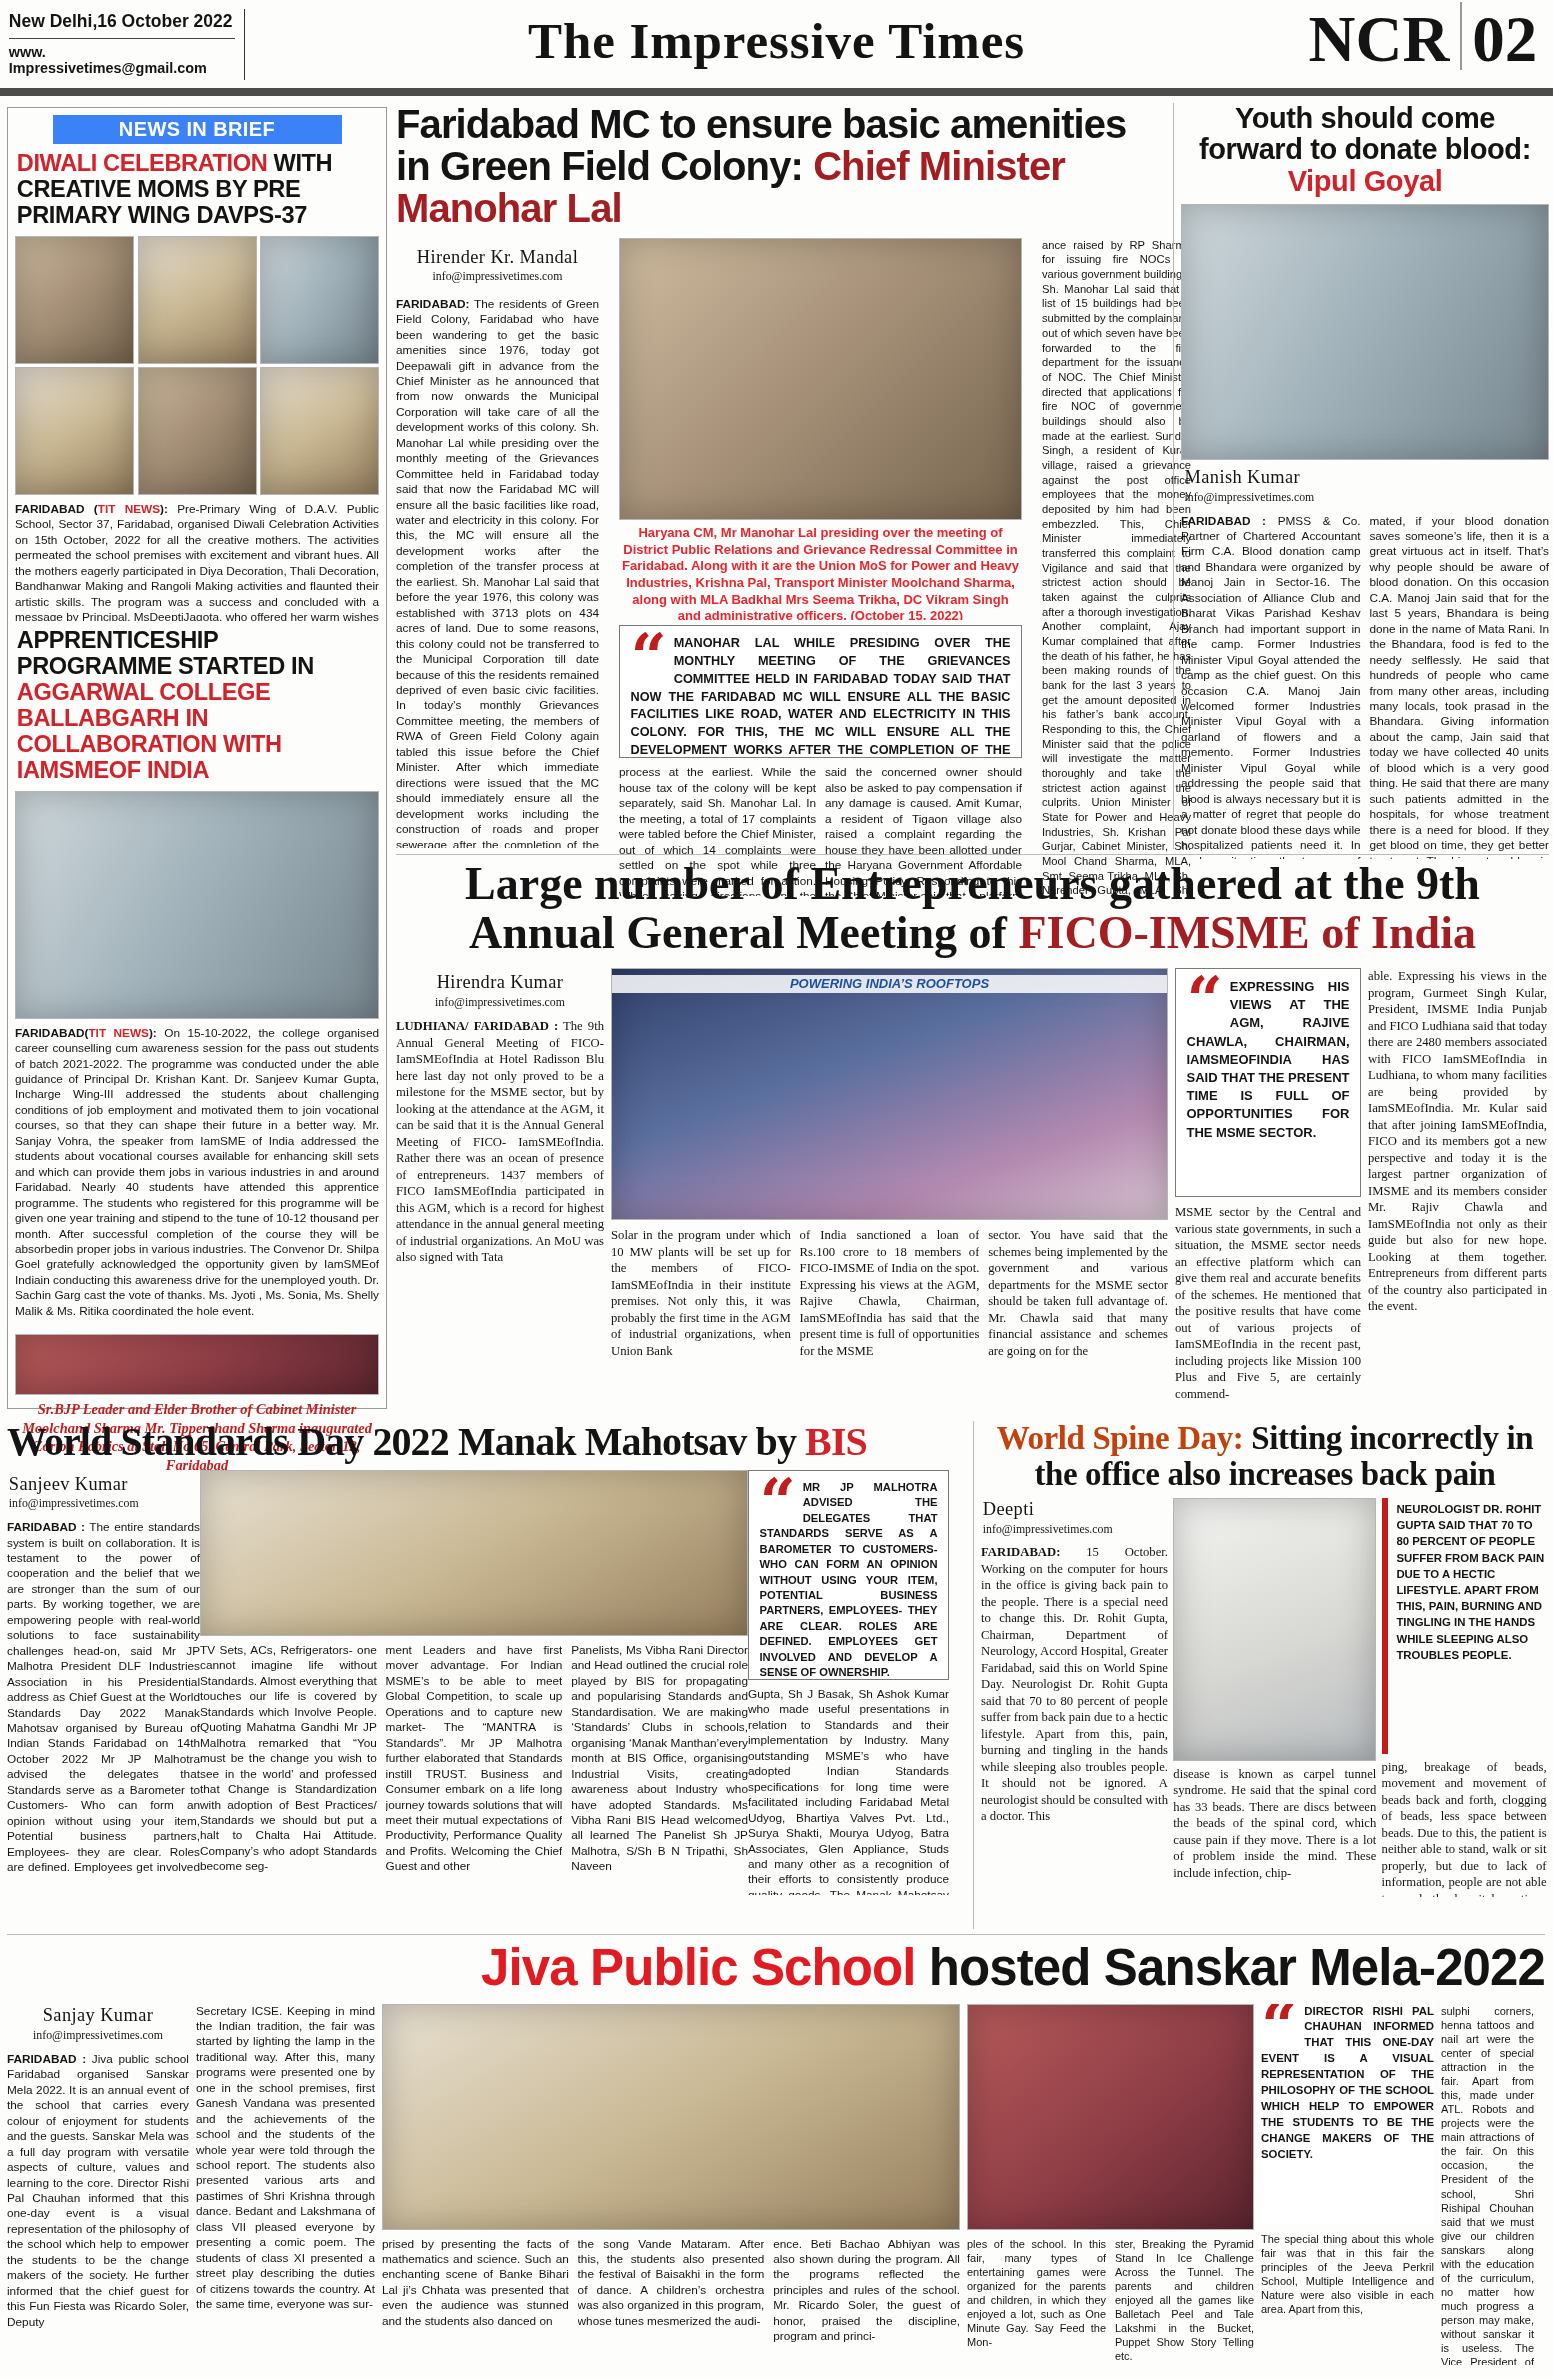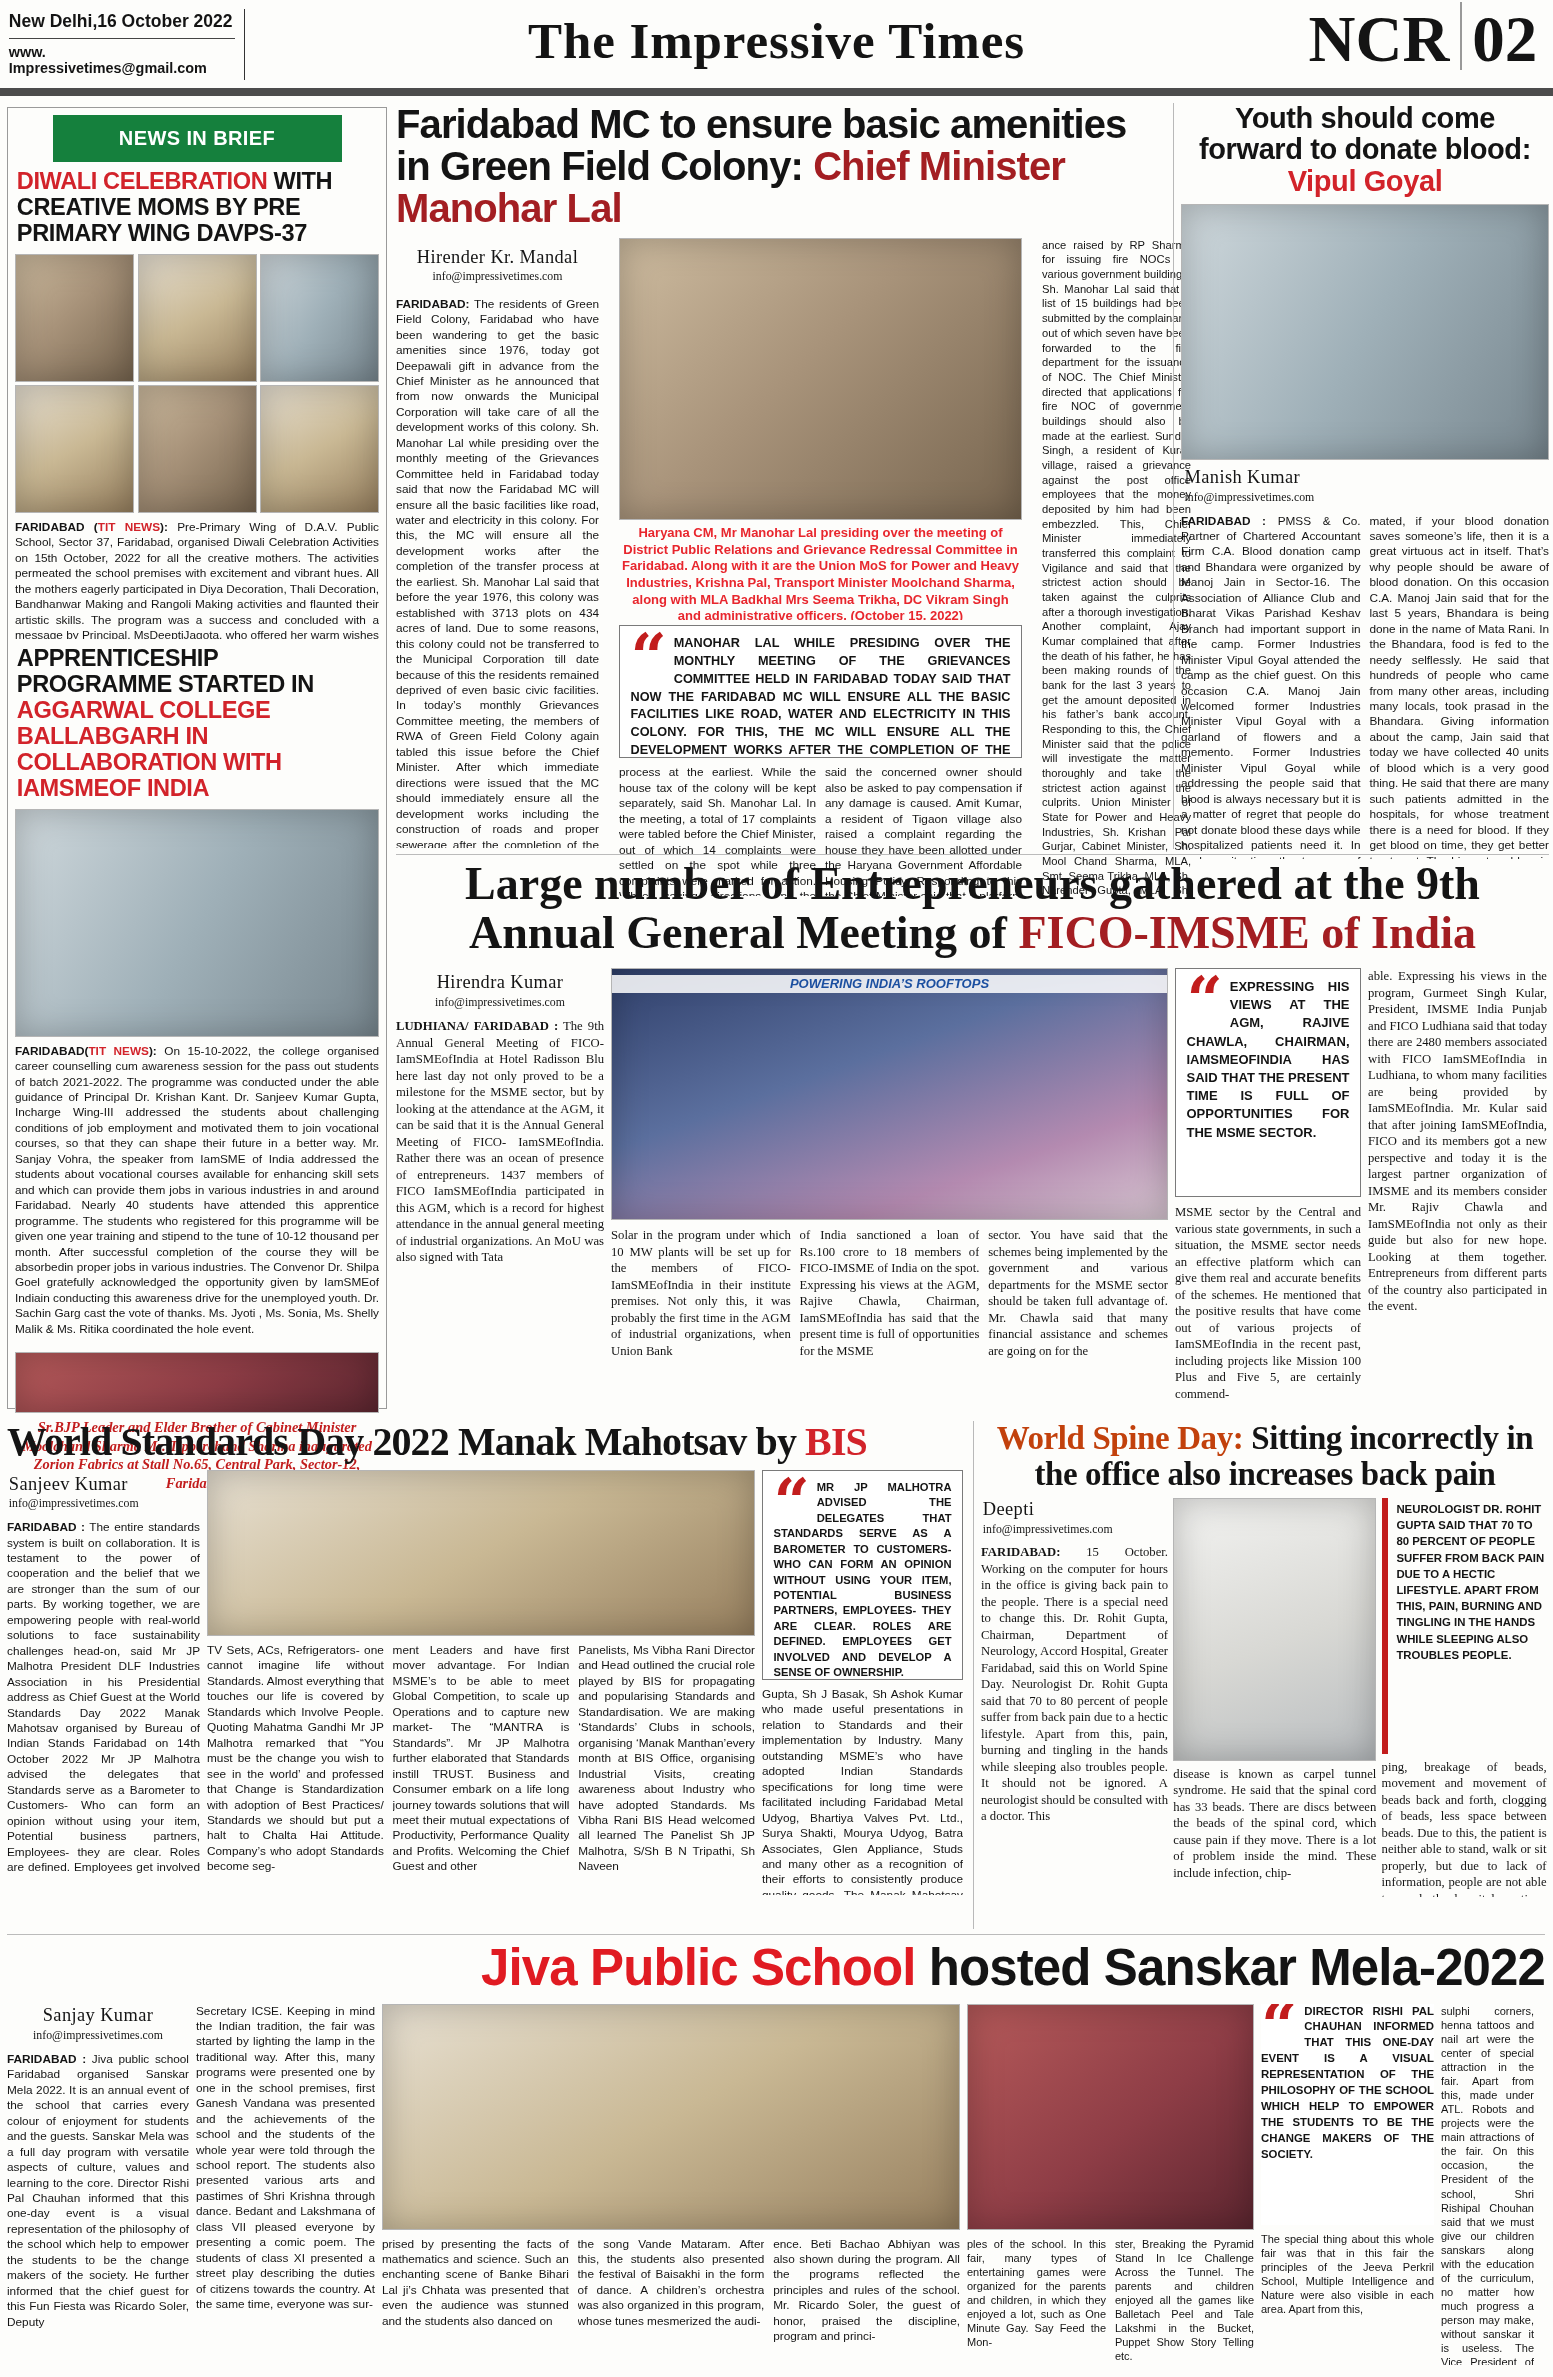--- a/index.html
+++ b/index.html
@@ -31,22 +31,22 @@
   .byline-name{font-family:"Liberation Serif",serif;font-size:18.4px;letter-spacing:0.4px;}
   .byline-mail{font-family:"Liberation Serif",serif;font-size:11.8px;margin-top:1.8px;}
   .pullq{border:1.3px solid #7a7a7a;padding:8.8px 10.5px;font-weight:bold;font-size:12.7px;line-height:1.4;
          text-align:justify;box-sizing:border-box;overflow:hidden;background:#fff;}
   .qmark{float:left;color:#c21d1d;font-family:"DejaVu Serif",serif;font-size:63px;line-height:.55;
          margin:5.3px 7px 0 0;}
   .cols2{display:grid;grid-template-columns:1fr 1fr;gap:8.8px;}
   .cols3{display:grid;grid-template-columns:1fr 1fr 1fr;gap:8.8px;}
   
   .nib{left:7px;top:107px;width:380px;height:1302px;border:0.9px solid #9a9a9a;box-sizing:border-box;padding:5.3px 7px;}
-  .nib-bar{width:289px;margin:1.8px auto 7px auto;background:#15803d;color:#fff;text-align:center;
-           font-size:20px;font-weight:bold;padding:12px 0;letter-spacing:0.4px;}
+  .nib-bar{width:289px;margin:1.8px auto 7px auto;background:#3b82f6;color:#fff;text-align:center;
+           font-size:20px;font-weight:bold;padding:3px 0;letter-spacing:0.4px;}
   .nib-h{font-size:23.6px;font-weight:bold;line-height:1.1;letter-spacing:-0.4px;margin:3.5px 1.8px 7px 1.8px;}
   .nib-h .red{color:#d2232a;}
   .nib-collage{display:grid;grid-template-columns:1fr 1fr 1fr;grid-auto-rows:128px;gap:3.5px;height:259px;margin-bottom:7px;}
   .nib-body{height:119px;margin-bottom:7px;}
   .nib-photo2{height:228px;margin-bottom:7px;}
   .nib-body2{height:301px;margin-bottom:7px;}
   .nib-photo3{height:61px;margin-bottom:5.3px;}
   .nib-cap{font-family:"Liberation Serif",serif;font-style:italic;font-weight:bold;color:#c21d1d;
            font-size:14.4px;text-align:center;line-height:1.3;}
   
@@ -74,21 +74,21 @@
   .fico-byline{text-align:center;margin:3.5px 0 8.8px 0;}
   .fico-photo{height:252px;margin-bottom:7px;position:relative;}
   .fico-banner{position:absolute;top:5.3px;left:0;right:0;text-align:center;color:#1b4fa0;background:rgba(255,255,255,.85);
                font-style:italic;font-weight:bold;font-size:13px;padding:1.8px 0;}
   .fico-minis{height:172px;}
   .fico-pullq{height:229px;margin-bottom:7px;font-size:13px;}
   
   .wsd{left:7px;top:1421px;width:956px;height:508px;}
   .wsd-h{font-family:"Liberation Serif",serif;font-size:40px;font-weight:bold;letter-spacing:-0.9px;line-height:1.05;margin-bottom:7px;}
   .wsd-h .red{color:#d2232a;}
-  .wsd-grid{display:grid;grid-template-columns:193px 548px 201px;gap:7px;height:427px;}
+  .wsd-grid{display:grid;grid-template-columns:193px 548px 201px;gap:0;height:427px;}
   .wsd-byline{margin:3.5px 0 8.8px 1.8px;}
   .wsd-photo{height:166px;margin-bottom:7px;}
   .wsd-minis{height:252px;}
   .wsd-pullq{height:210px;margin-bottom:7px;font-size:11.2px;line-height:1.38;}
   
   .spine{left:973px;top:1421px;width:576px;height:508px;border-left:0.9px solid #b9b9b9;padding-left:7px;box-sizing:border-box;}
   .spine-h{font-family:"Liberation Serif",serif;font-size:33px;font-weight:bold;text-align:center;line-height:1.08;letter-spacing:-0.4px;margin-bottom:5.3px;}
   .spine-h .red{color:#c2410c;}
   .spine-grid{display:grid;grid-template-columns:187px 203px 165px;gap:5.3px;height:411px;}
   .spine-byline{margin:1.8px 0 7px 1.8px;}

